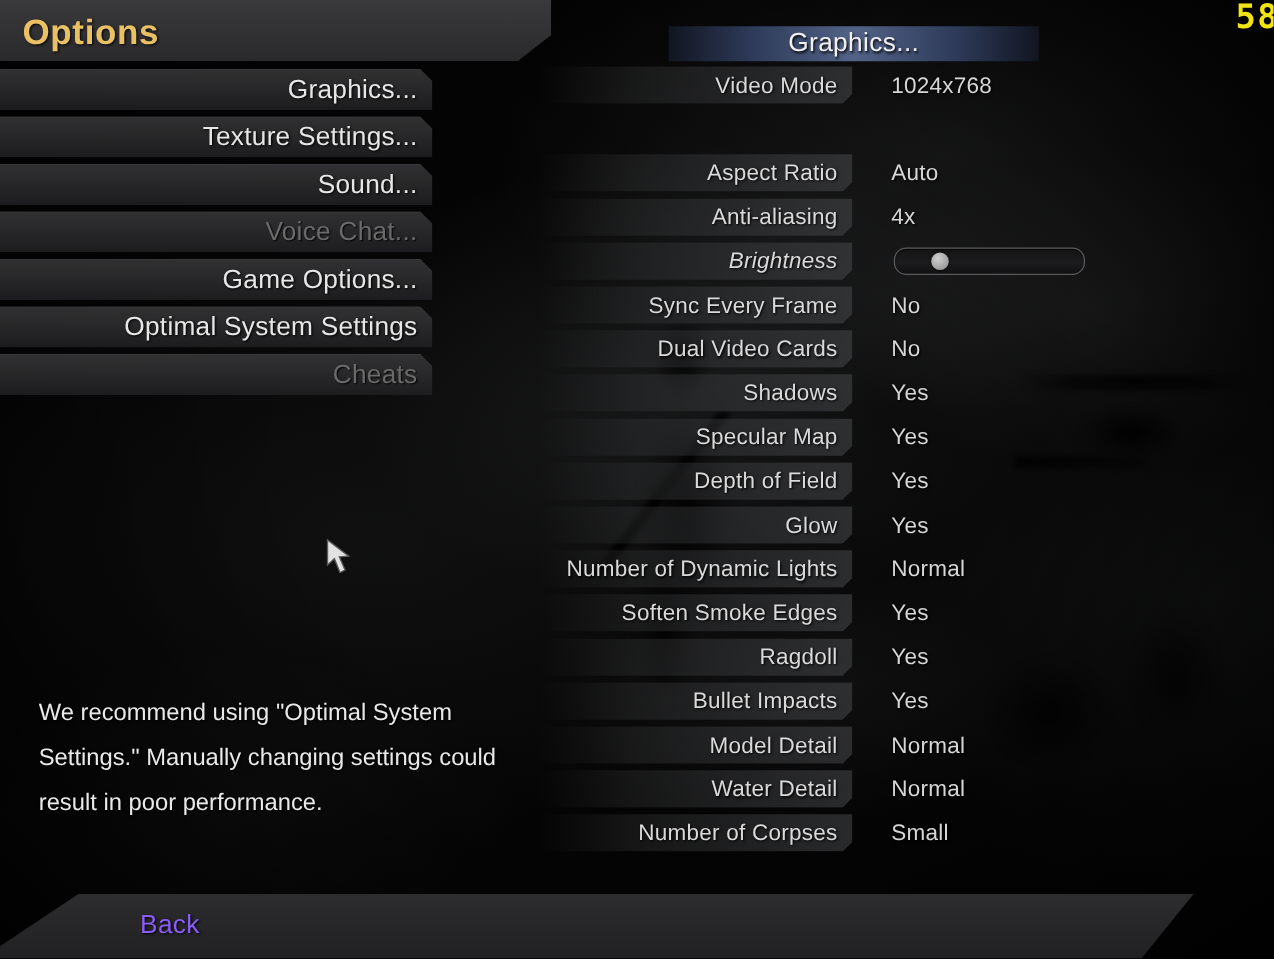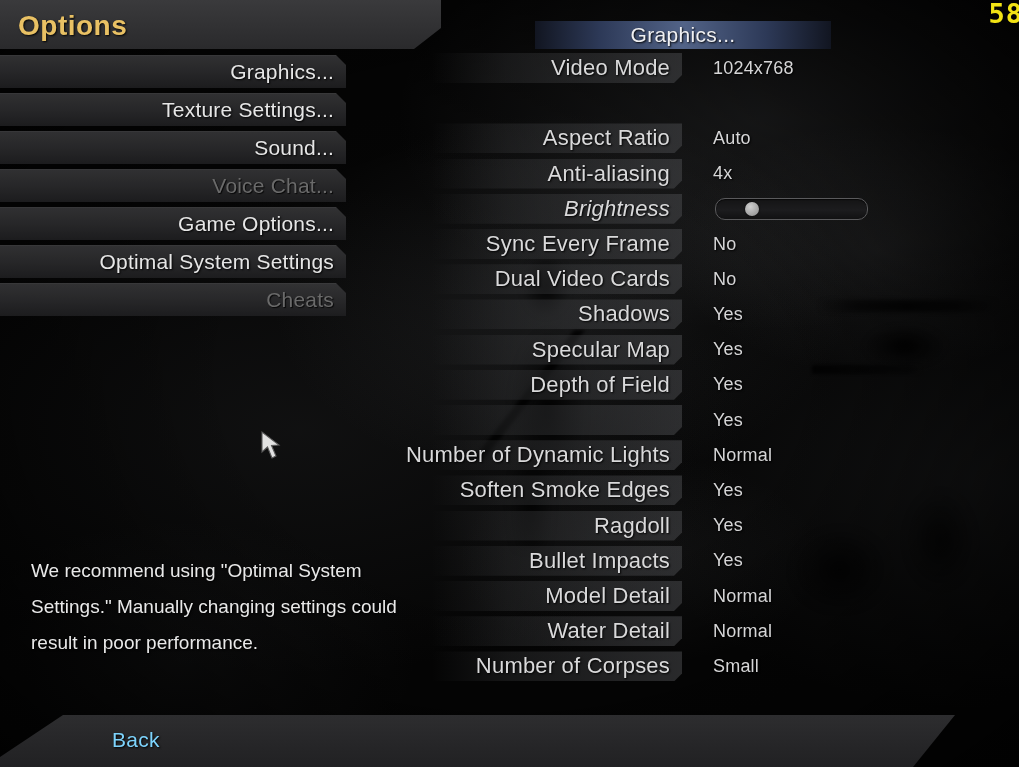--- a/index.html
+++ b/index.html
@@ -185,21 +185,21 @@
   .row .row-label-bg {
     position: absolute;
     left: 0; top: 0; width: 250px; height: 30px;
     background: linear-gradient(90deg, rgba(55,56,58,0.0) 0%, rgba(58,59,61,0.32) 30%, rgba(72,73,76,0.55) 100%);
     clip-path: polygon(0 0, 250px 0, 250px 22px, 242px 30px, 0 30px);
   }
   .row .row-label {
     position: absolute;
     left: 0; top: 0; width: 238px; height: 30px;
     display: flex; align-items: center; justify-content: flex-end;
-    font-size: 22px;
+    font-size: 18px;
     color: #d9d9da;
     letter-spacing: 0.2px;
     text-shadow: 1px 1px 2px rgba(0,0,0,0.95);
     white-space: nowrap;
   }
   .row .row-value {
     position: absolute;
     left: 281px; top: 0; height: 30px;
     display: flex; align-items: center;
     font-size: 18px;
@@ -234,21 +234,21 @@
     left: 0; top: 715px;
     width: 955px; height: 52px;
     background: linear-gradient(180deg, #2d2d2f 0%, #262628 55%, #212123 100%);
     clip-path: polygon(63px 0, 955px 0, 955px 0, 913px 52px, 0 52px, 0 42px);
     z-index: 25;
   }
   #back-button {
     position: absolute;
     left: 112px; top: 728px;
     font-size: 21px;
-    color: #7dd3fc;
+    color: #8b5cf6;
     letter-spacing: 0.3px;
     text-shadow: 1px 1px 2px rgba(0,0,0,0.95);
     z-index: 26;
   }
 
   
   #cursor {
     position: absolute;
     left: 260px; top: 430px;
     width: 26px; height: 34px;
@@ -348,20 +348,21 @@
         <div class="row-label">Specular Map</div>
         <div class="row-value">Yes</div>
       </div>
       <div class="row" style="top: 369.8px;">
         <div class="row-label-bg"></div>
         <div class="row-label">Depth of Field</div>
         <div class="row-value">Yes</div>
       </div>
       <div class="row" style="top: 405px;">
         <div class="row-label-bg"></div>
+        <div class="row-label">Glow</div>
         <div class="row-value">Yes</div>
       </div>
       <div class="row" style="top: 440.2px;">
         <div class="row-label-bg"></div>
         <div class="row-label">Number of Dynamic Lights</div>
         <div class="row-value">Normal</div>
       </div>
       <div class="row" style="top: 475.4px;">
         <div class="row-label-bg"></div>
         <div class="row-label">Soften Smoke Edges</div>

